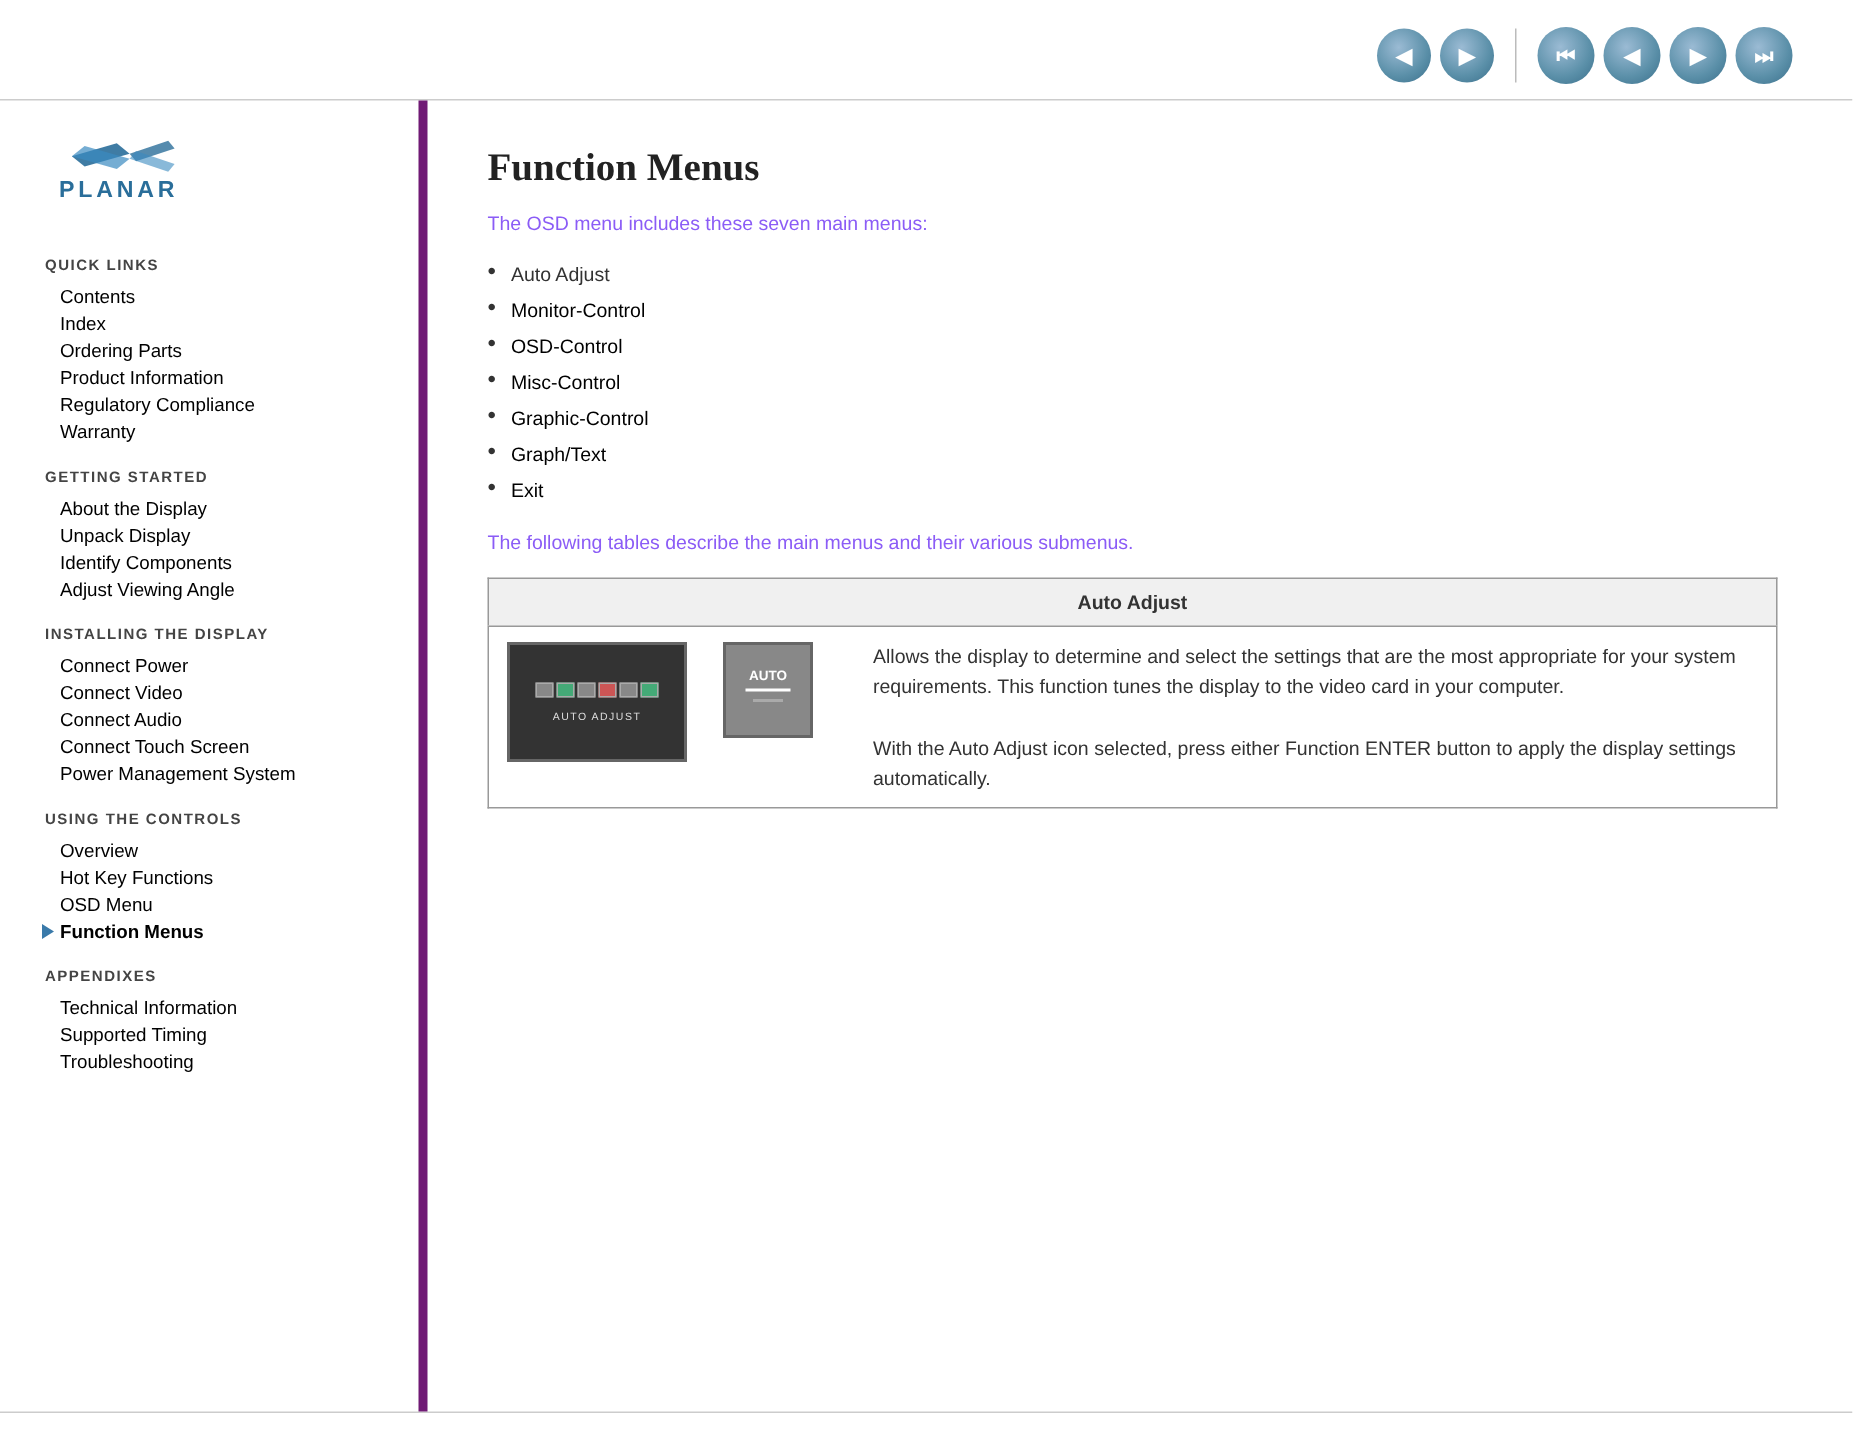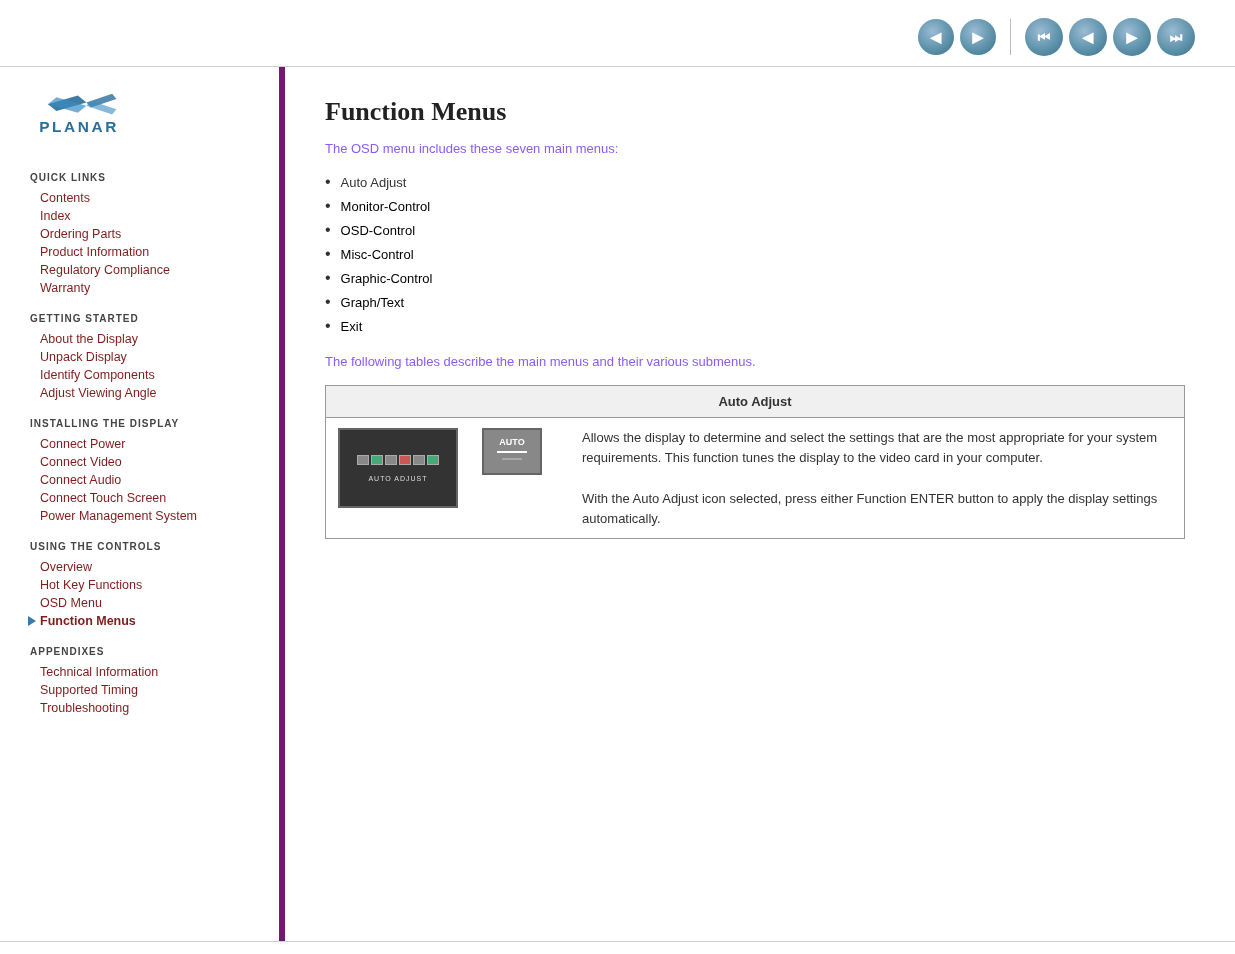--- a/index.html
+++ b/index.html
@@ -76,21 +76,21 @@
       font-weight: bold;
       letter-spacing: 1px;
       color: #444;
       text-transform: uppercase;
       margin-top: 16px;
       margin-bottom: 6px;
     }
     .sidebar-link {
       display: block;
       padding: 2px 0 2px 10px;
-      color: #7f1d1d;
+      color: #000000;
       text-decoration: none;
       font-size: 12.5px;
       cursor: pointer;
     }
     .sidebar-link.active {
       display: flex;
       align-items: center;
       font-weight: bold;
     }
     .arrow-indicator {
@@ -220,21 +220,21 @@
     .osd-label {
       font-size: 7px;
       color: #ddd;
       letter-spacing: 1px;
       margin-top: 4px;
     }
 
     
     .auto-icon {
       width: 60px;
-      height: 47px;
+      height: 64px;
       background: #888;
       border: 2px solid #666;
       display: flex;
       align-items: center;
       justify-content: center;
       font-size: 9px;
       font-weight: bold;
       color: #fff;
       flex-direction: column;
       gap: 2px;

